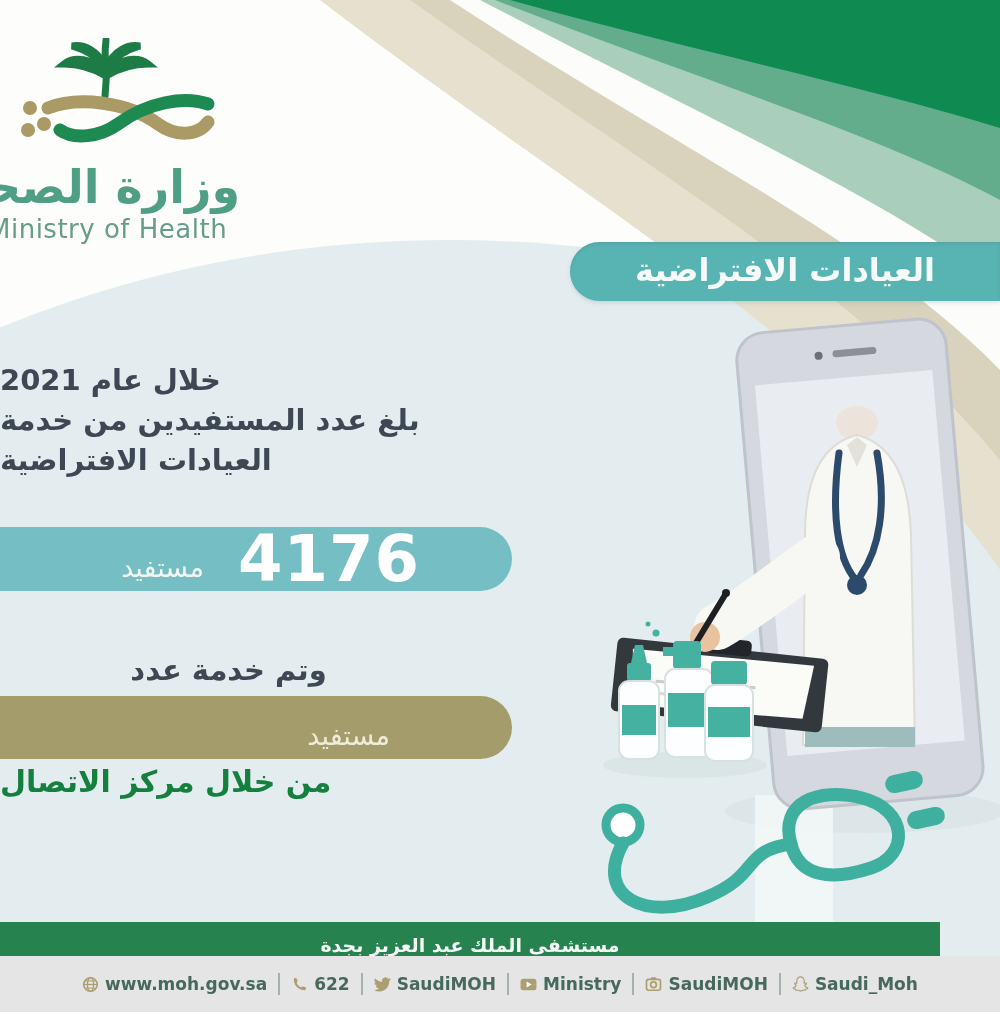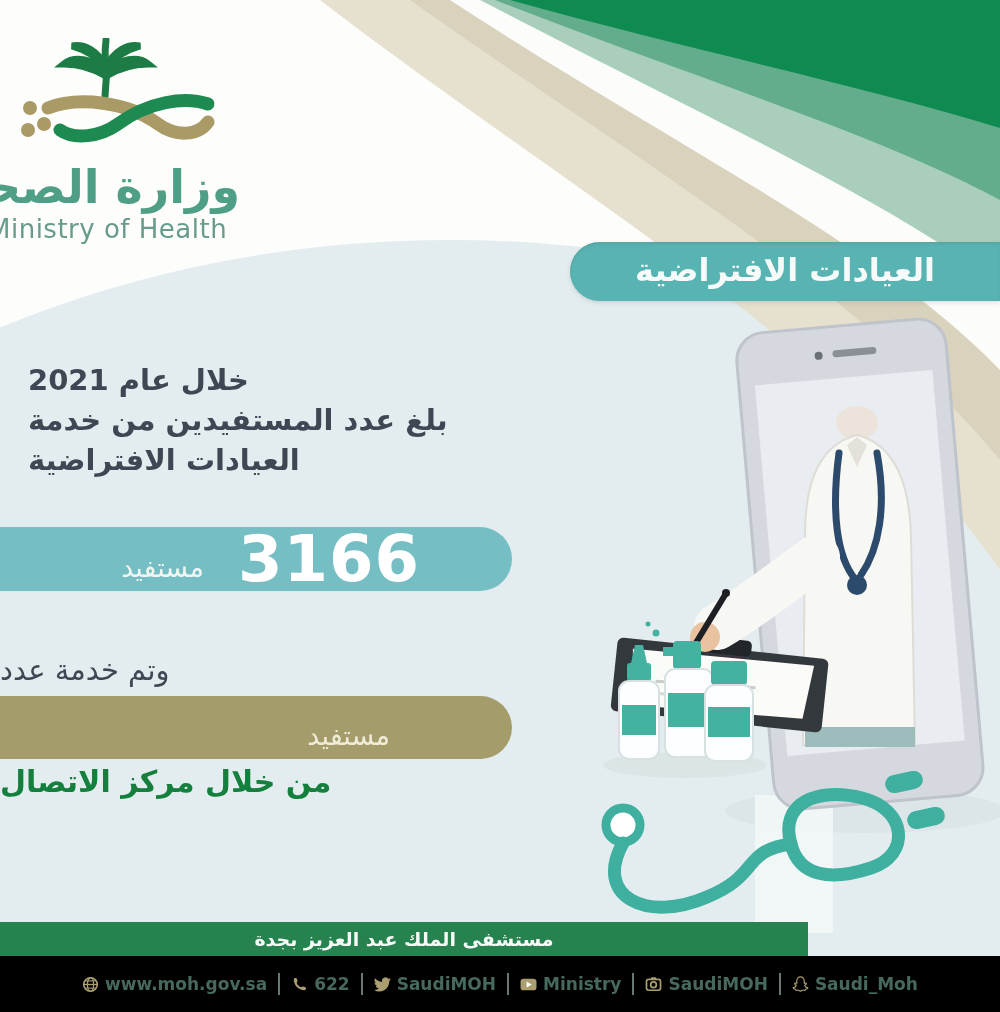--- a/index.html
+++ b/index.html
@@ -18,41 +18,41 @@
 
   
   .banner{position:absolute;left:570px;top:242px;width:430px;height:59px;z-index:2;
           background:#58b4b2;border-radius:30px 0 0 30px;display:flex;align-items:center;
           justify-content:center;box-shadow:0 2px 3px rgba(90,120,120,.25) inset, 0 2px 4px rgba(120,150,150,.25);}
   .banner-label{color:#f6fbfa;font-size:32px;font-weight:bold;direction:rtl;padding-bottom:4px;}
 
   
   .intro{position:absolute;left:0;top:360px;width:525px;z-index:2;direction:rtl;text-align:left;
          color:#3d4854;font-size:29px;font-weight:bold;line-height:40px;}
-  .intro div{white-space:nowrap;margin-left:28px;}
+  .intro div{white-space:nowrap;}
 
   
   .pill{position:absolute;left:-28px;width:540px;z-index:2;display:flex;align-items:center;
         justify-content:flex-end;direction:ltr;}
   .pill-teal{top:527px;height:64px;background:#74bec4;border-radius:0 34px 34px 0;padding-right:92px;}
   .pill-olive{top:696px;height:63px;background:#a49d6b;border-radius:0 34px 34px 0;padding-right:88px;}
   .pill-value{color:#ffffff;font-size:64px;font-weight:bold;line-height:1;letter-spacing:1px;}
   .pill-unit{color:#f2f6f3;font-size:27px;font-weight:normal;margin-right:34px;margin-top:16px;direction:rtl;}
   .pill-olive .pill-unit{color:#f0ecd9;}
 
-  .mid-text{position:absolute;left:0;top:653px;width:457px;z-index:2;direction:rtl;text-align:left;
-            color:#3d4854;font-size:29px;font-weight:normal;white-space:nowrap;}
+  .mid-text{position:absolute;left:0;top:653px;width:457px;z-index:2;direction:rtl;text-align:center;
+            color:#3d4854;font-size:29px;font-weight:bold;white-space:nowrap;}
   .after-text{position:absolute;left:0;top:764px;width:452px;z-index:2;direction:rtl;text-align:left;
               color:#15803d;font-size:30px;font-weight:bold;white-space:nowrap;}
 
   
-  .green-bar{position:absolute;left:0;top:922px;width:808px;height:34px;background:#26824f;z-index:3;
-             display:flex;align-items:center;justify-content:center;}
+  .green-bar{position:absolute;left:0;top:922px;width:940px;height:34px;background:#26824f;z-index:3;
+             display:flex;align-items:flex-end;justify-content:center;}
   .green-bar-label{color:#f6faf7;font-size:19px;font-weight:bold;direction:rtl;}
-  .footer{position:absolute;left:0;top:956px;width:1000px;height:56px;background:#000000;z-index:3;
+  .footer{position:absolute;left:0;top:956px;width:1000px;height:56px;background:#e5e5e5;z-index:3;
           display:flex;align-items:center;justify-content:center;gap:11px;}
   .contact{display:flex;align-items:center;gap:6px;}
   .contact-label{font-size:17px;font-weight:600;color:#46695c;white-space:nowrap;}
   .sep{width:2px;height:22px;background:#8aa297;opacity:.75;}
   .cicon{width:17px;height:17px;flex:none;}
 </style>
 </head>
 <body>
 
 <div class="canvas">
@@ -163,21 +163,21 @@
   </div>
 
   <div class="intro">
     <div>خلال عام 2021</div>
     <div>بلغ عدد المستفيدين من خدمة</div>
     <div>العيادات الافتراضية</div>
   </div>
 
   <div class="pill pill-teal">
     <span class="pill-unit">مستفيد</span>
-    <span class="pill-value">3166</span>
+    <span class="pill-value">4176</span>
   </div>
 
   <div class="mid-text">وتم خدمة عدد</div>
 
   <div class="pill pill-olive">
     <span class="pill-unit">مستفيد</span>
   </div>
 
   <div class="after-text">من خلال مركز الاتصال</div>
 

